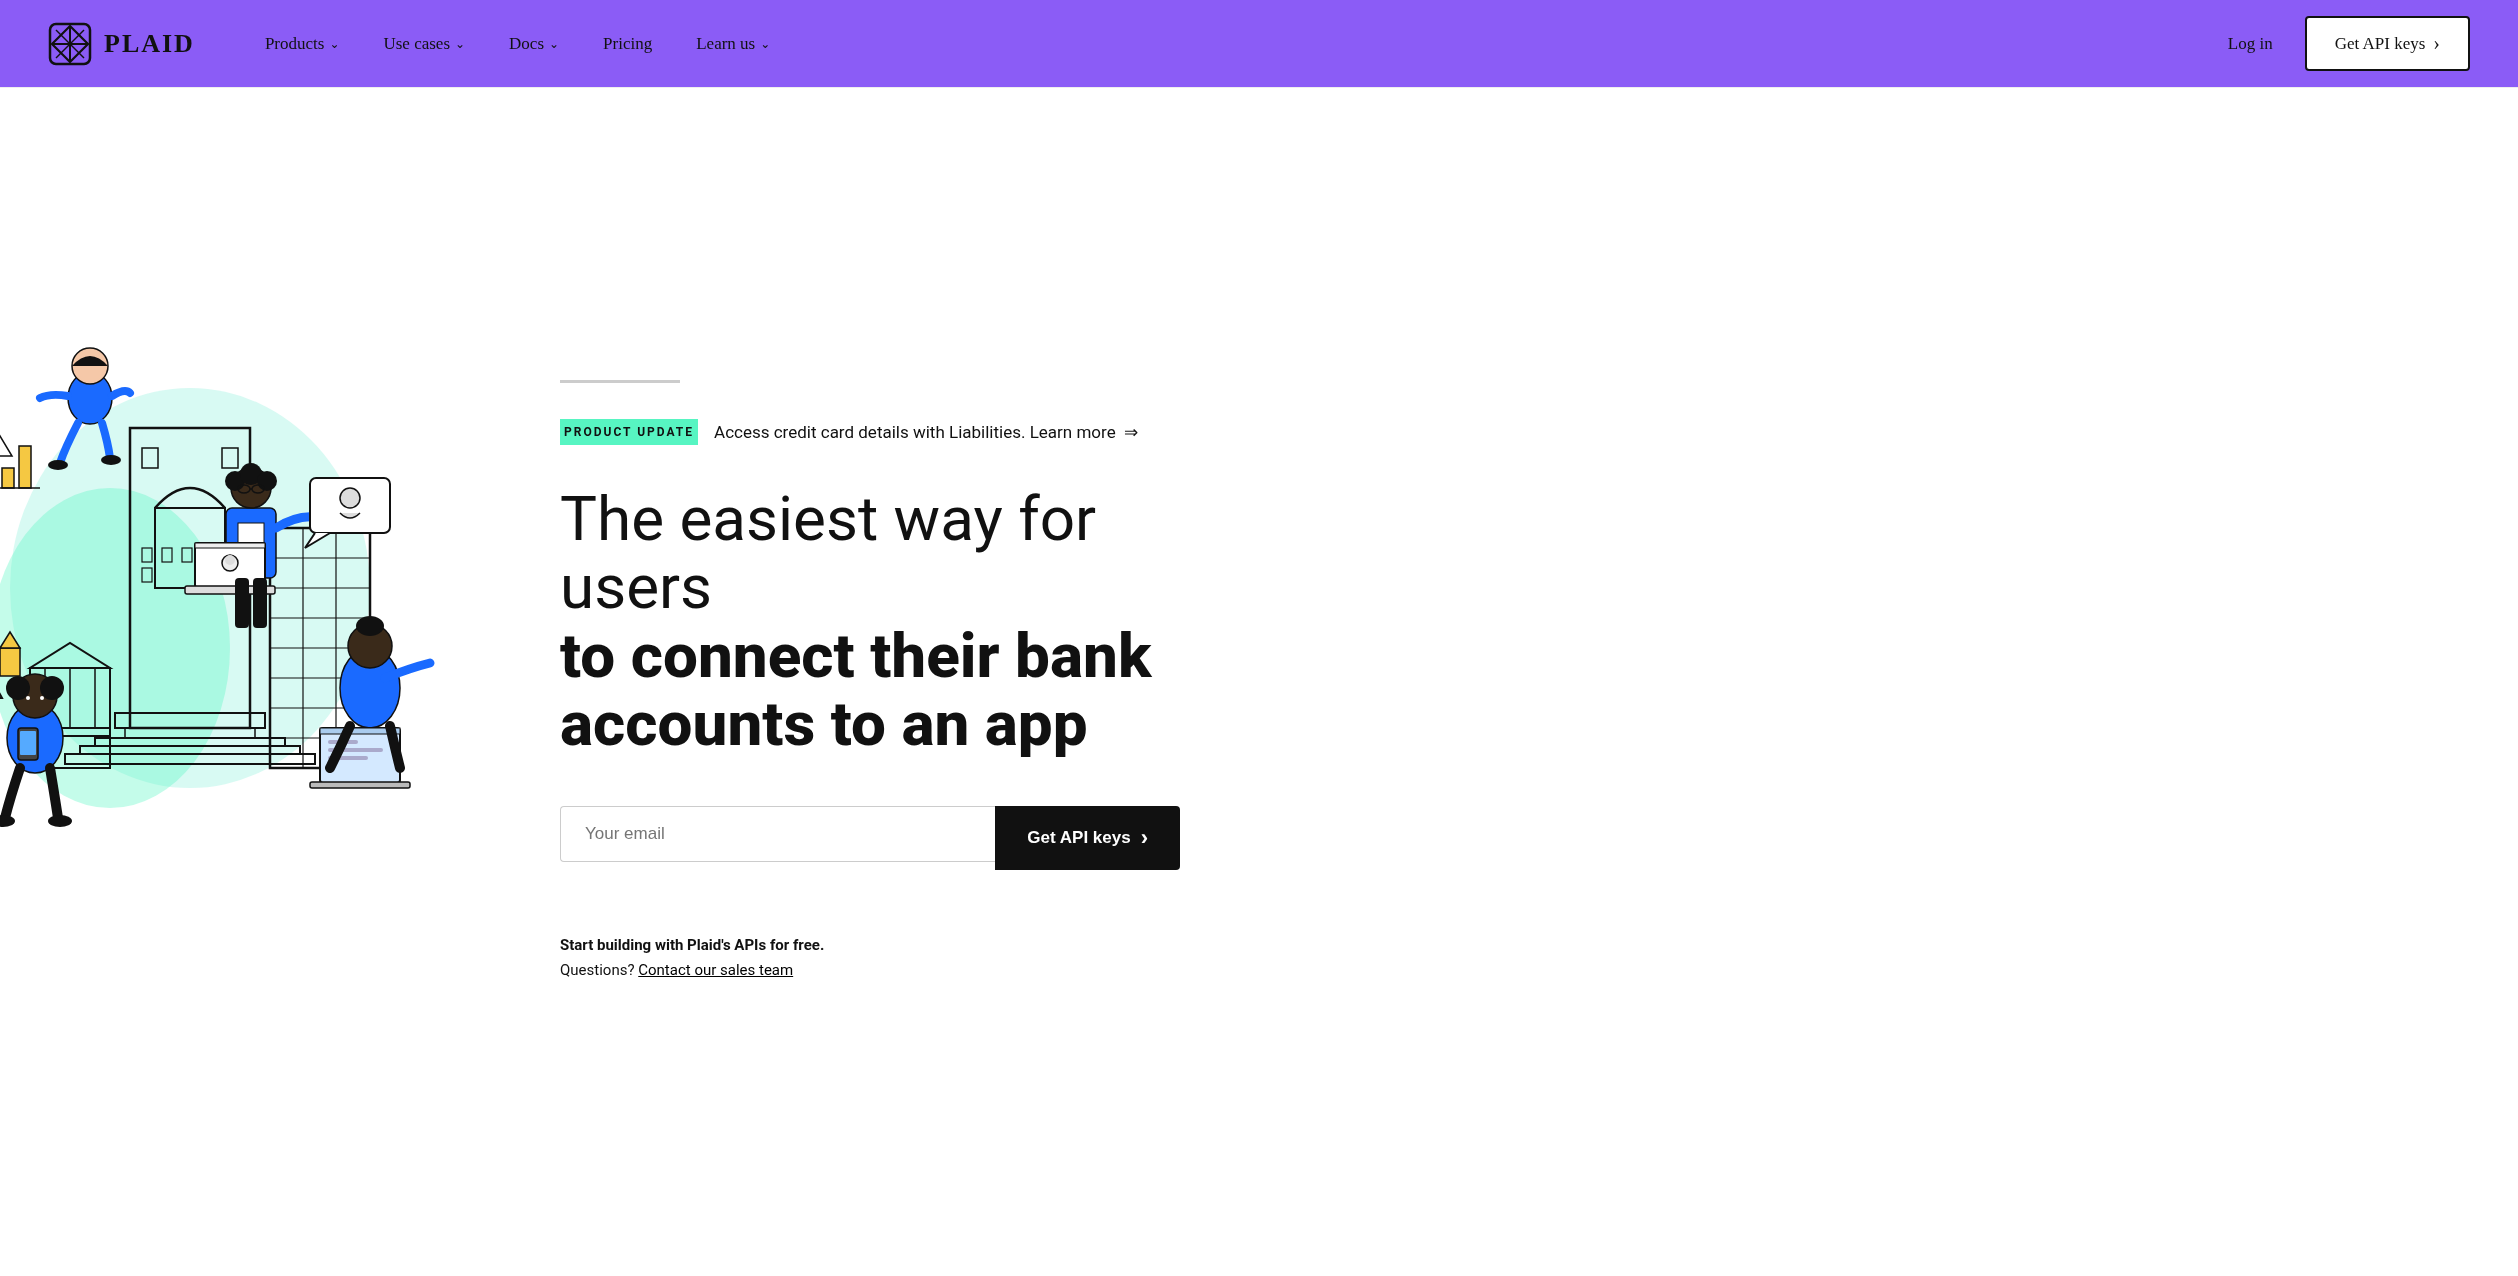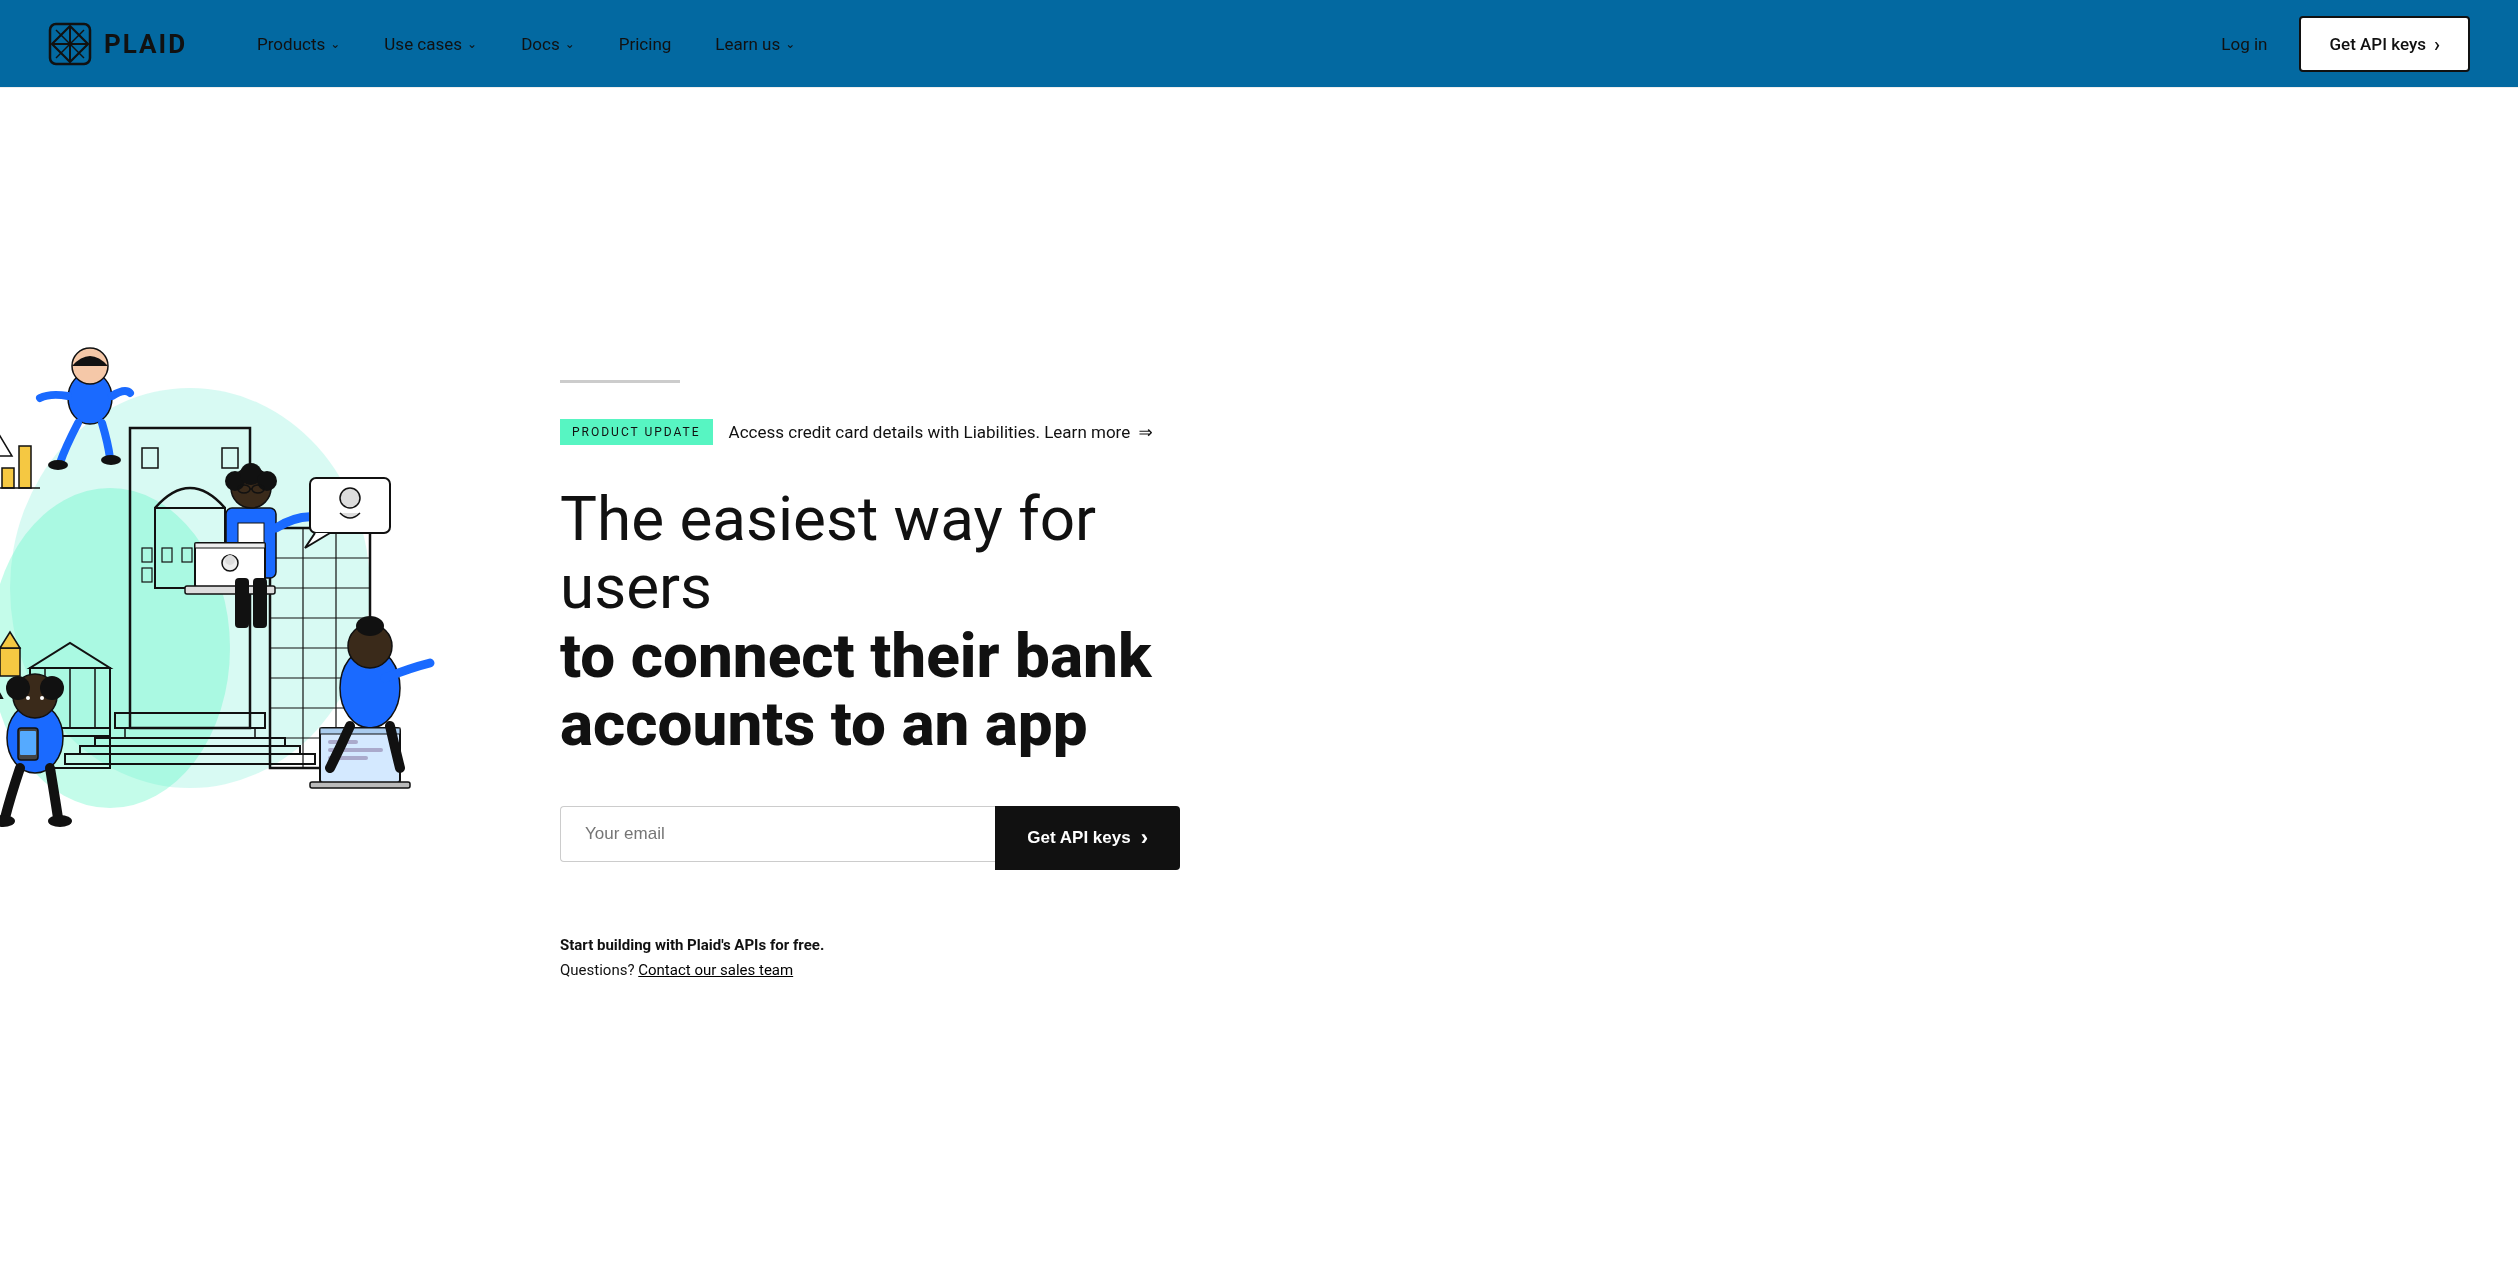--- a/index.html
+++ b/index.html
@@ -11,23 +11,24 @@
       overflow-x: hidden;
     }
 
     
     nav {
       display: flex;
       align-items: center;
       padding: 0 48px;
       height: 88px;
       border-bottom: 1px solid #eee;
-      background: #0369a1;
+      background: #8b5cf6;
       position: relative;
       z-index: 10;
+      font-family: Liberation Serif, serif;
     }
 
     .nav-logo {
       display: flex;
       align-items: center;
       gap: 12px;
       text-decoration: none;
       color: #111;
       margin-right: 48px;
       flex-shrink: 0;
@@ -138,23 +139,23 @@
       display: flex;
       align-items: center;
       gap: 16px;
       margin-bottom: 40px;
     }
 
     .hero-badge {
       background: #57f5c2;
       color: #111;
       font-size: 12px;
-      font-weight: 400;
+      font-weight: 700;
       letter-spacing: 2px;
-      padding: 6px 12px;
+      padding: 6px 4px;
       text-transform: uppercase;
     }
 
     .hero-badge-text {
       font-size: 17px;
       color: #111;
     }
 
     .hero-badge-arrow {
       font-size: 17px;

